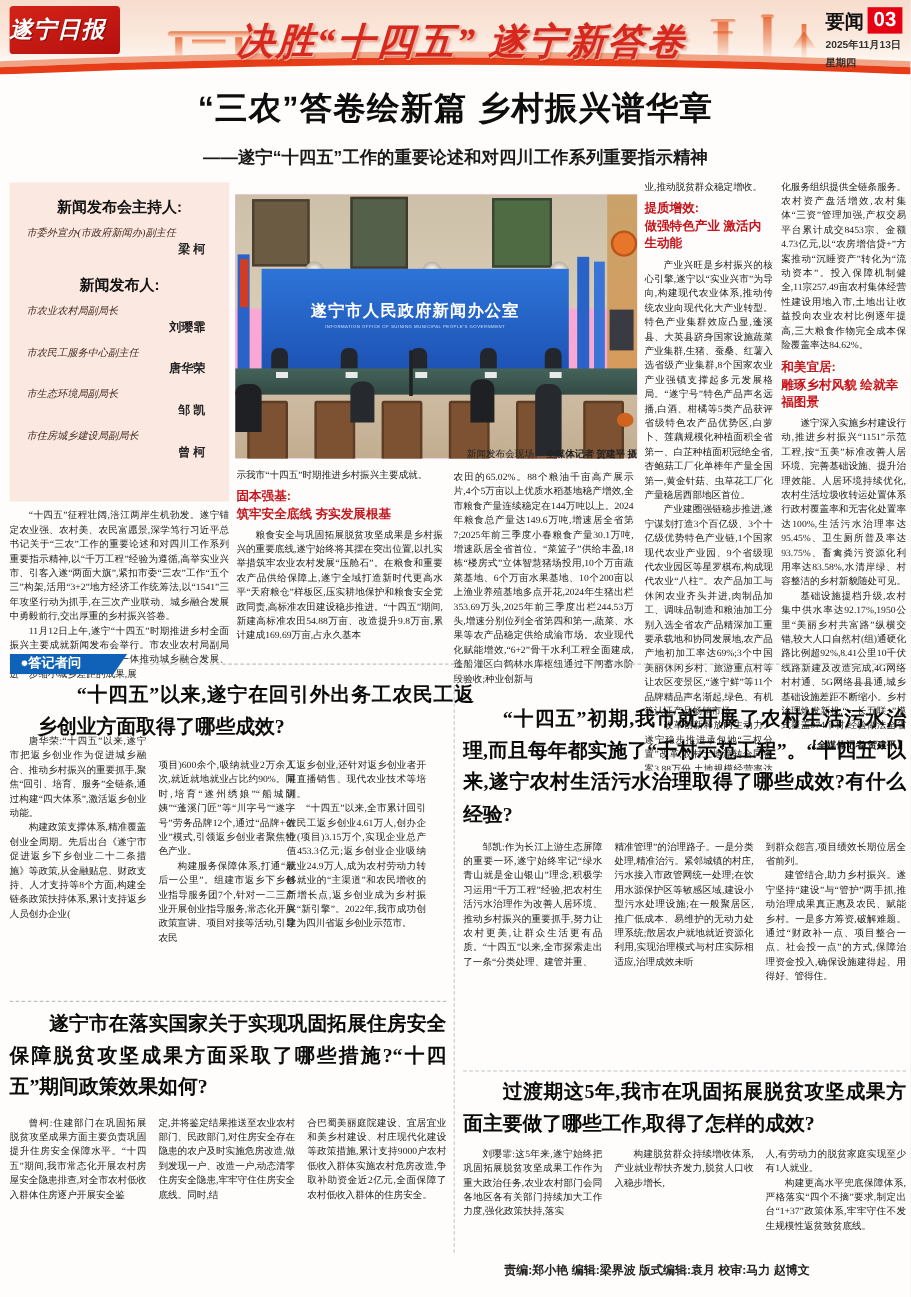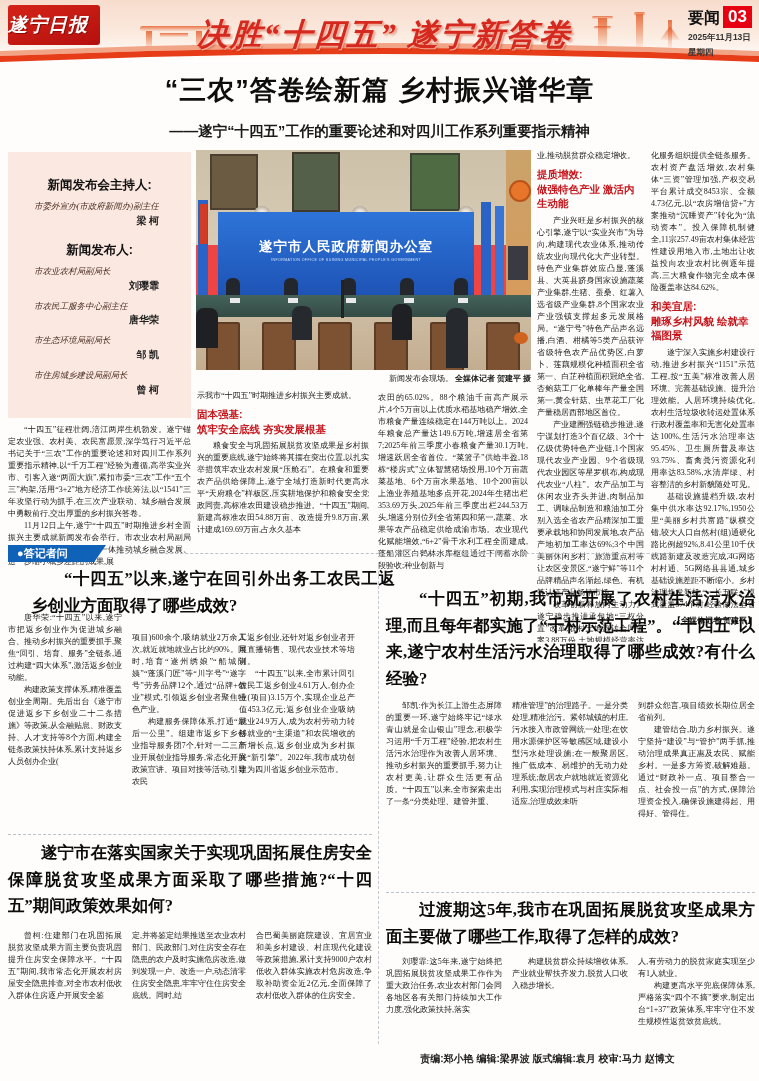--- a/index.html
+++ b/index.html
@@ -22,27 +22,27 @@
   #section-label{font-family:"Liberation Sans",sans-serif;font-weight:bold;font-size:16px;color:#111;display:inline-block;vertical-align:top;margin-top:2px;}
   #page-badge{display:inline-block;background:#e60012;color:#fff;font-family:"Liberation Sans",sans-serif;
     font-weight:bold;font-size:17px;padding:1px 5px;margin-left:3px;}
   #date-line,#weekday-line{font-family:"Liberation Sans",sans-serif;font-size:8.5px;color:#333;margin-top:3px;font-weight:bold;}
   
   #main-title{left:0;top:72px;width:759px;text-align:center;font-family:"Liberation Sans",sans-serif;
     font-weight:bold;font-size:27px;color:#0d0d0d;letter-spacing:1px;}
   #sub-title{left:0;top:122px;width:759px;text-align:center;font-family:"Liberation Sans",sans-serif;
     font-weight:bold;font-size:14.5px;color:#1a1a1a;}
   
-  #panel{left:8px;top:152px;width:183px;height:266px;background:#fbe9e1;padding:12px;box-sizing:border-box;}
+  #panel{left:8px;top:152px;width:183px;height:266px;background:#fbe9e1;padding:0;box-sizing:border-box;}
   #panel .hd{ text-align:center;font-family:"Liberation Sans",sans-serif;font-weight:bold;font-size:12.5px;color:#111;margin:13px 0 6px;}
   #panel .role{font-size:8.5px;color:#4a2b20;padding:0 14px;line-height:1.5;font-style:italic;}
   #panel .nm{font-size:10px;font-weight:bold;color:#222;text-align:right;padding:0 20px;line-height:1.6;}
   #panel .entry{margin-bottom:6px;}
   
-  #photo{left:196px;top:150px;width:335px;height:220px;background:#ef4444;overflow:hidden;}
+  #photo{left:196px;top:162px;width:335px;height:220px;background:#f9a8d4;overflow:hidden;}
   #caption{left:196px;top:373px;width:335px;text-align:right;font-size:8px;color:#222;}
   #caption b{font-weight:bold;}
   
   .col{font-size:8px;line-height:1.5;text-align:justify;overflow:hidden;}
   .col p{margin:0;text-indent:2em;}
   .col p.np{text-indent:0;}
   .schead{color:#c5161d;font-weight:bold;font-family:"Liberation Sans",sans-serif;
     font-size:10.5px;line-height:1.4;margin:5px 0 4px;text-align:left;}
   #credit-end{left:651px;top:615px;width:104px;text-align:right;font-size:8px;font-weight:bold;color:#111;}
   

